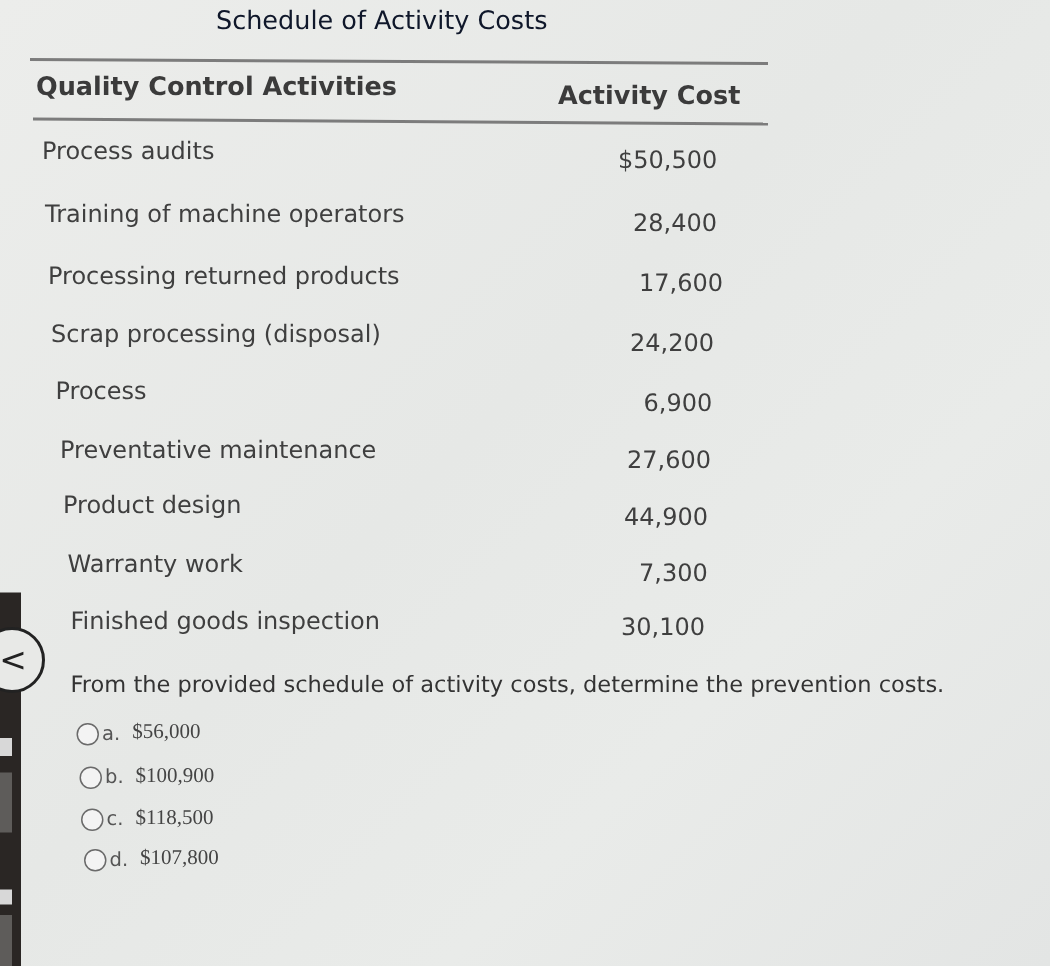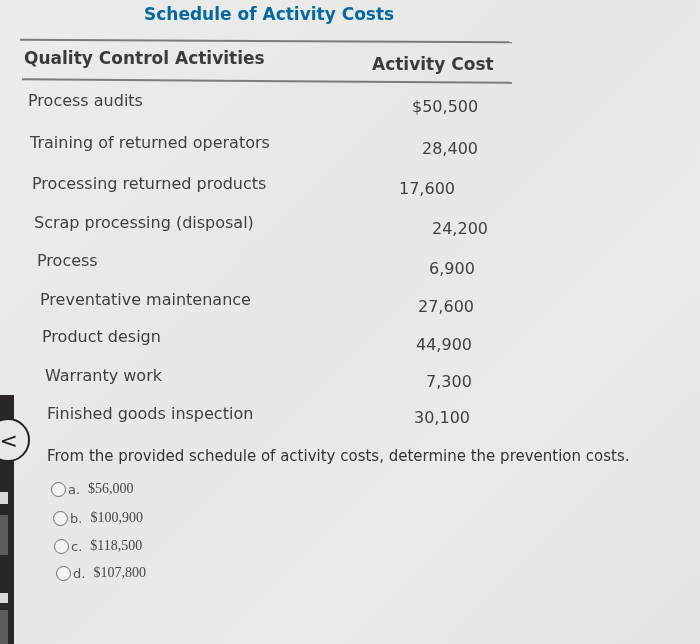--- a/index.html
+++ b/index.html
@@ -52,22 +52,22 @@
       font-size: 22px;
       color: #222;
       cursor: pointer;
     }
 
     .schedule-title {
       position: absolute;
       left: 144px;
       top: 4px;
       font-size: 17px;
-      font-weight: bold;
-      color: #0369a1;
+      font-weight: normal;
+      color: #0f172a;
     }
     .rule {
       position: absolute;
       height: 2px;
       background: #7c7c7c;
     }
     .rule.r1 { left: 20px; top: 40px; width: 492px; transform: rotate(0.3deg); }
     .rule.r2 { left: 22px; top: 80px; width: 490px; transform: rotate(0.4deg); }
 
     .col-header {
@@ -147,30 +147,30 @@
 <div class="col-header left">Quality Control Activities</div>
 <div class="col-header right">Activity Cost</div>
 <div class="rule r2"></div>
 
 <div>
   <div>
     <span class="row-label" style="left:28px; top:91px;">Process audits</span>
     <span class="row-value" style="left:412px; top:97px;">$50,500</span>
   </div>
   <div>
-    <span class="row-label" style="left:30px; top:133px;">Training of returned operators</span>
+    <span class="row-label" style="left:30px; top:133px;">Training of machine operators</span>
     <span class="row-value" style="left:422px; top:139px;">28,400</span>
   </div>
   <div>
     <span class="row-label" style="left:32px; top:174px;">Processing returned products</span>
-    <span class="row-value" style="left:399px; top:179px;">17,600</span>
+    <span class="row-value" style="left:426px; top:179px;">17,600</span>
   </div>
   <div>
     <span class="row-label" style="left:34px; top:213px;">Scrap processing (disposal)</span>
-    <span class="row-value" style="left:432px; top:219px;">24,200</span>
+    <span class="row-value" style="left:420px; top:219px;">24,200</span>
   </div>
   <div>
     <span class="row-label" style="left:37px; top:251px;">Process</span>
     <span class="row-value" style="left:429px; top:259px;">6,900</span>
   </div>
   <div>
     <span class="row-label" style="left:40px; top:290px;">Preventative maintenance</span>
     <span class="row-value" style="left:418px; top:297px;">27,600</span>
   </div>
   <div>

